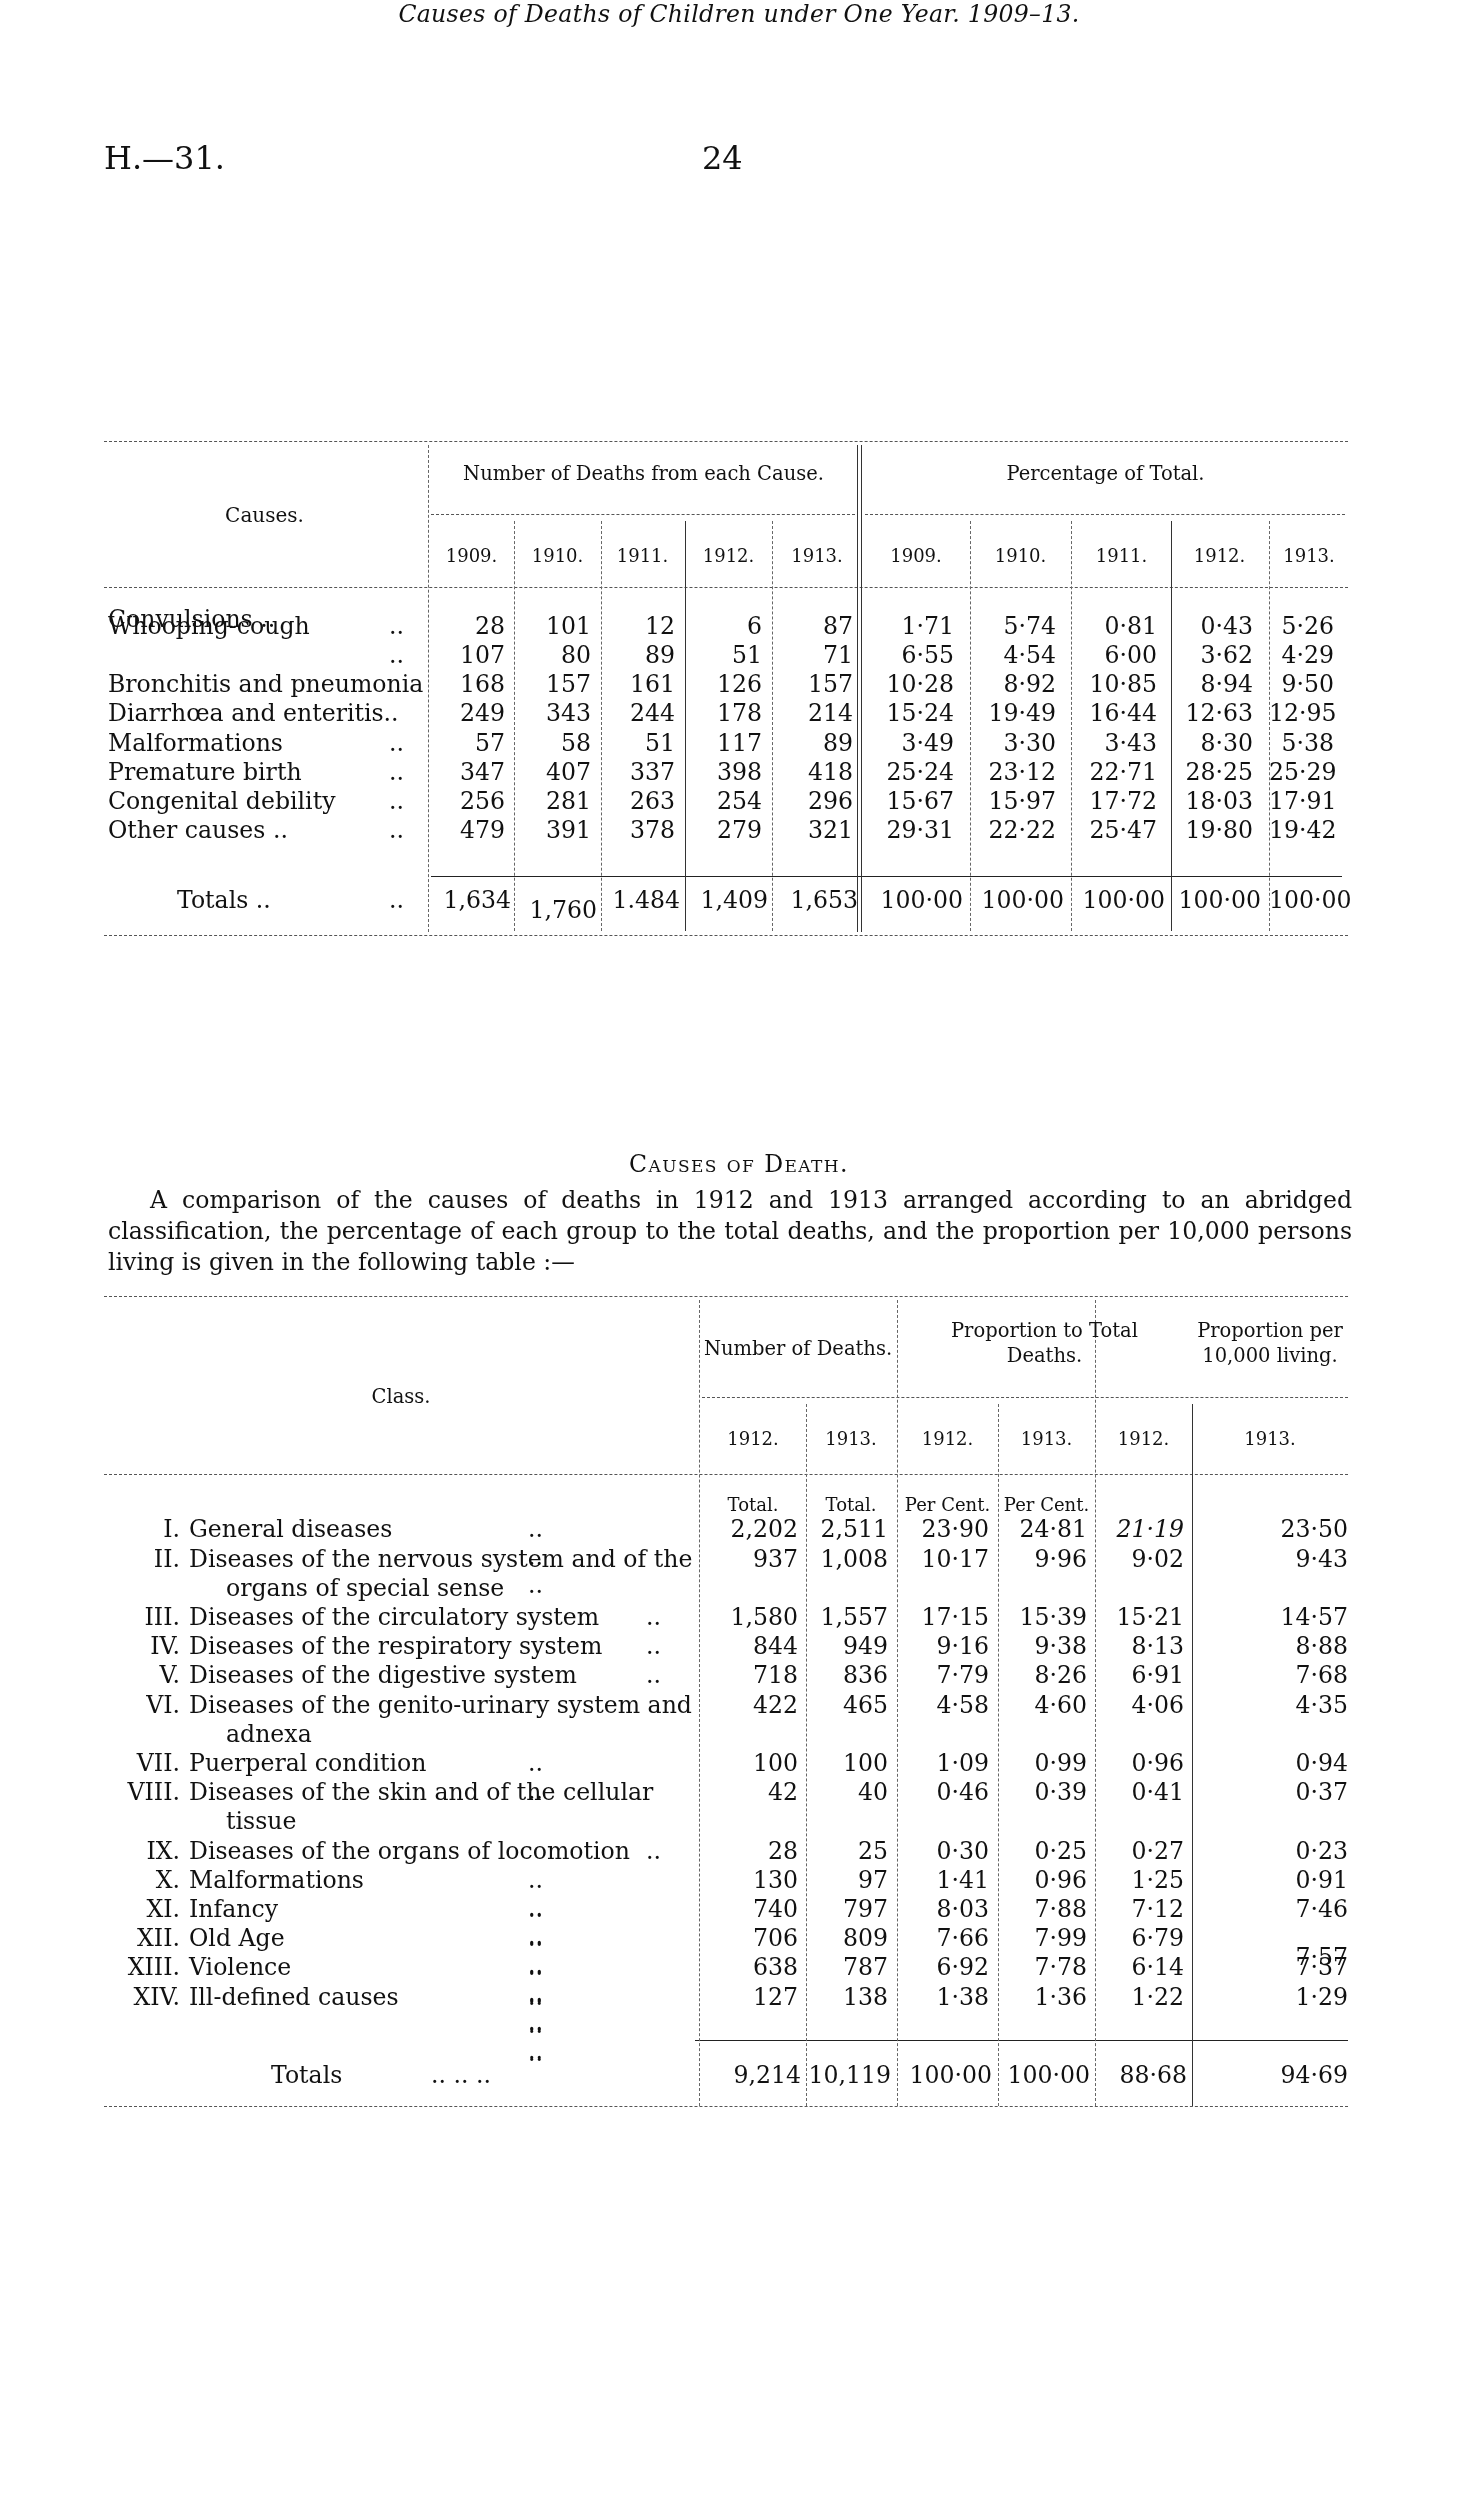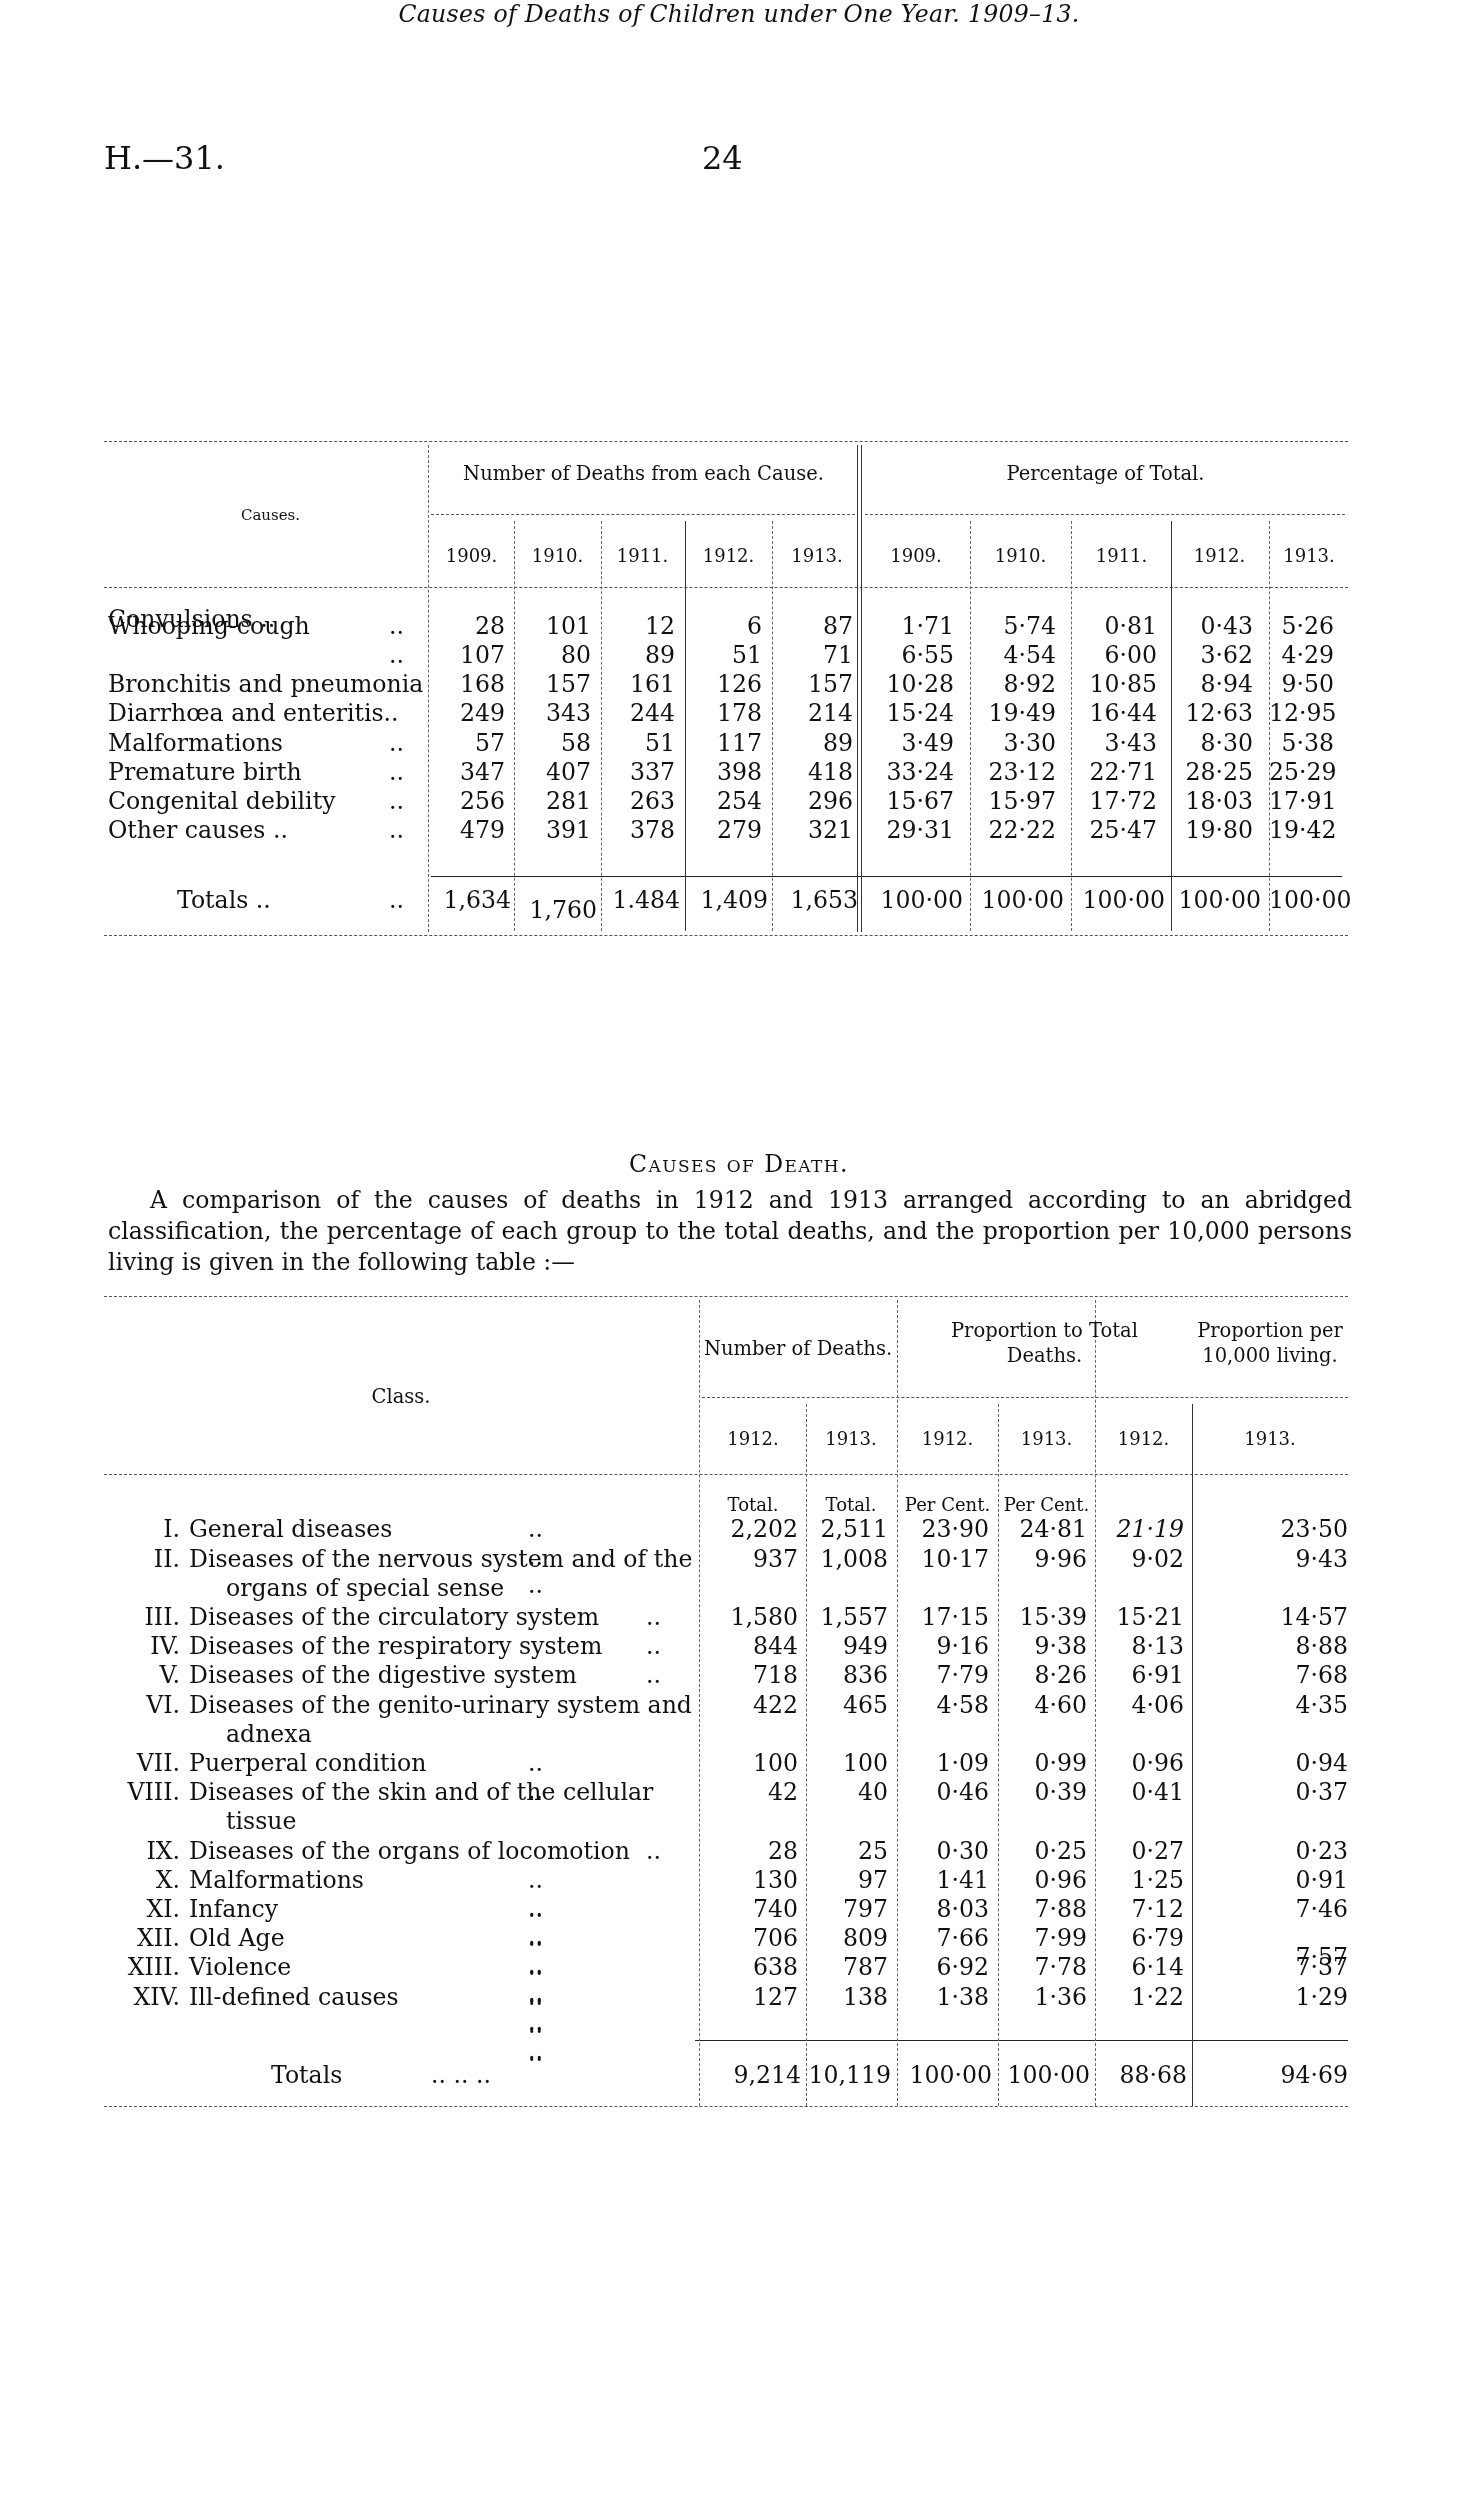--- a/index.html
+++ b/index.html
@@ -40,21 +40,21 @@
     <div class="vline solid" style="left:857px;top:445px;height:487px;"></div>
     <div class="vline solid" style="left:861px;top:445px;height:487px;"></div>
     <div class="vline" style="left:514px;top:521px;height:410px;"></div>
     <div class="vline" style="left:601px;top:521px;height:410px;"></div>
     <div class="vline" style="left:772px;top:521px;height:410px;"></div>
     <div class="vline" style="left:970px;top:521px;height:410px;"></div>
     <div class="vline" style="left:1071px;top:521px;height:410px;"></div>
     <div class="vline" style="left:1269px;top:521px;height:410px;"></div>
     <div class="vline solid" style="left:685px;top:521px;height:410px;"></div>
     <div class="vline solid" style="left:1171px;top:521px;height:410px;"></div>
-    <div class="cell c" style="top:501px;left:109px;width:323px;font-size:15px;">Causes.</div>
+    <div class="cell c" style="top:501px;left:103px;width:323px;font-size:20px;">Causes.</div>
     <div class="cell c" style="top:460px;left:428px;width:431px;font-size:19.5px;">Number of Deaths from each Cause.</div>
     <div class="cell c" style="top:460px;left:862px;width:487px;font-size:19.5px;">Percentage of Total.</div>
     <div class="cell c small" style="top:542px;left:428px;width:87px;">1909.</div>
     <div class="cell c small" style="top:542px;left:862px;width:108px;">1909.</div>
     <div class="cell c small" style="top:542px;left:514px;width:87px;">1910.</div>
     <div class="cell c small" style="top:542px;left:970px;width:101px;">1910.</div>
     <div class="cell c small" style="top:542px;left:601px;width:83px;">1911.</div>
     <div class="cell c small" style="top:542px;left:1071px;width:101px;">1911.</div>
     <div class="cell c small" style="top:542px;left:685px;width:87px;">1912.</div>
     <div class="cell c small" style="top:542px;left:1171px;width:97px;">1912.</div>
@@ -116,21 +116,21 @@
     <div class="cell r" style="top:729px;left:970px;width:86px;">3·30</div>
     <div class="cell r" style="top:729px;left:601px;width:74px;">51</div>
     <div class="cell r" style="top:729px;left:1071px;width:86px;">3·43</div>
     <div class="cell r" style="top:729px;left:685px;width:77px;">117</div>
     <div class="cell r" style="top:729px;left:1171px;width:82px;">8·30</div>
     <div class="cell r" style="top:729px;left:772px;width:81px;">89</div>
     <div class="cell r" style="top:729px;left:1269px;width:65px;">5·38</div>
     <div class="lbl" style="top:758px;left:108px;">Premature birth</div>
     <div class="dots" style="top:758px;left:389px;">..</div>
     <div class="cell r" style="top:758px;left:428px;width:77px;">347</div>
-    <div class="cell r" style="top:758px;left:862px;width:92px;">33·24</div>
+    <div class="cell r" style="top:758px;left:862px;width:92px;">25·24</div>
     <div class="cell r" style="top:758px;left:514px;width:77px;">407</div>
     <div class="cell r" style="top:758px;left:970px;width:86px;">23·12</div>
     <div class="cell r" style="top:758px;left:601px;width:74px;">337</div>
     <div class="cell r" style="top:758px;left:1071px;width:86px;">22·71</div>
     <div class="cell r" style="top:758px;left:685px;width:77px;">398</div>
     <div class="cell r" style="top:758px;left:1171px;width:82px;">28·25</div>
     <div class="cell r" style="top:758px;left:772px;width:81px;">418</div>
     <div class="cell r" style="top:758px;left:1269px;width:65px;">25·29</div>
     <div class="lbl" style="top:787px;left:108px;text-align:center;">Congenital debility</div>
     <div class="dots" style="top:787px;left:389px;">..</div>

